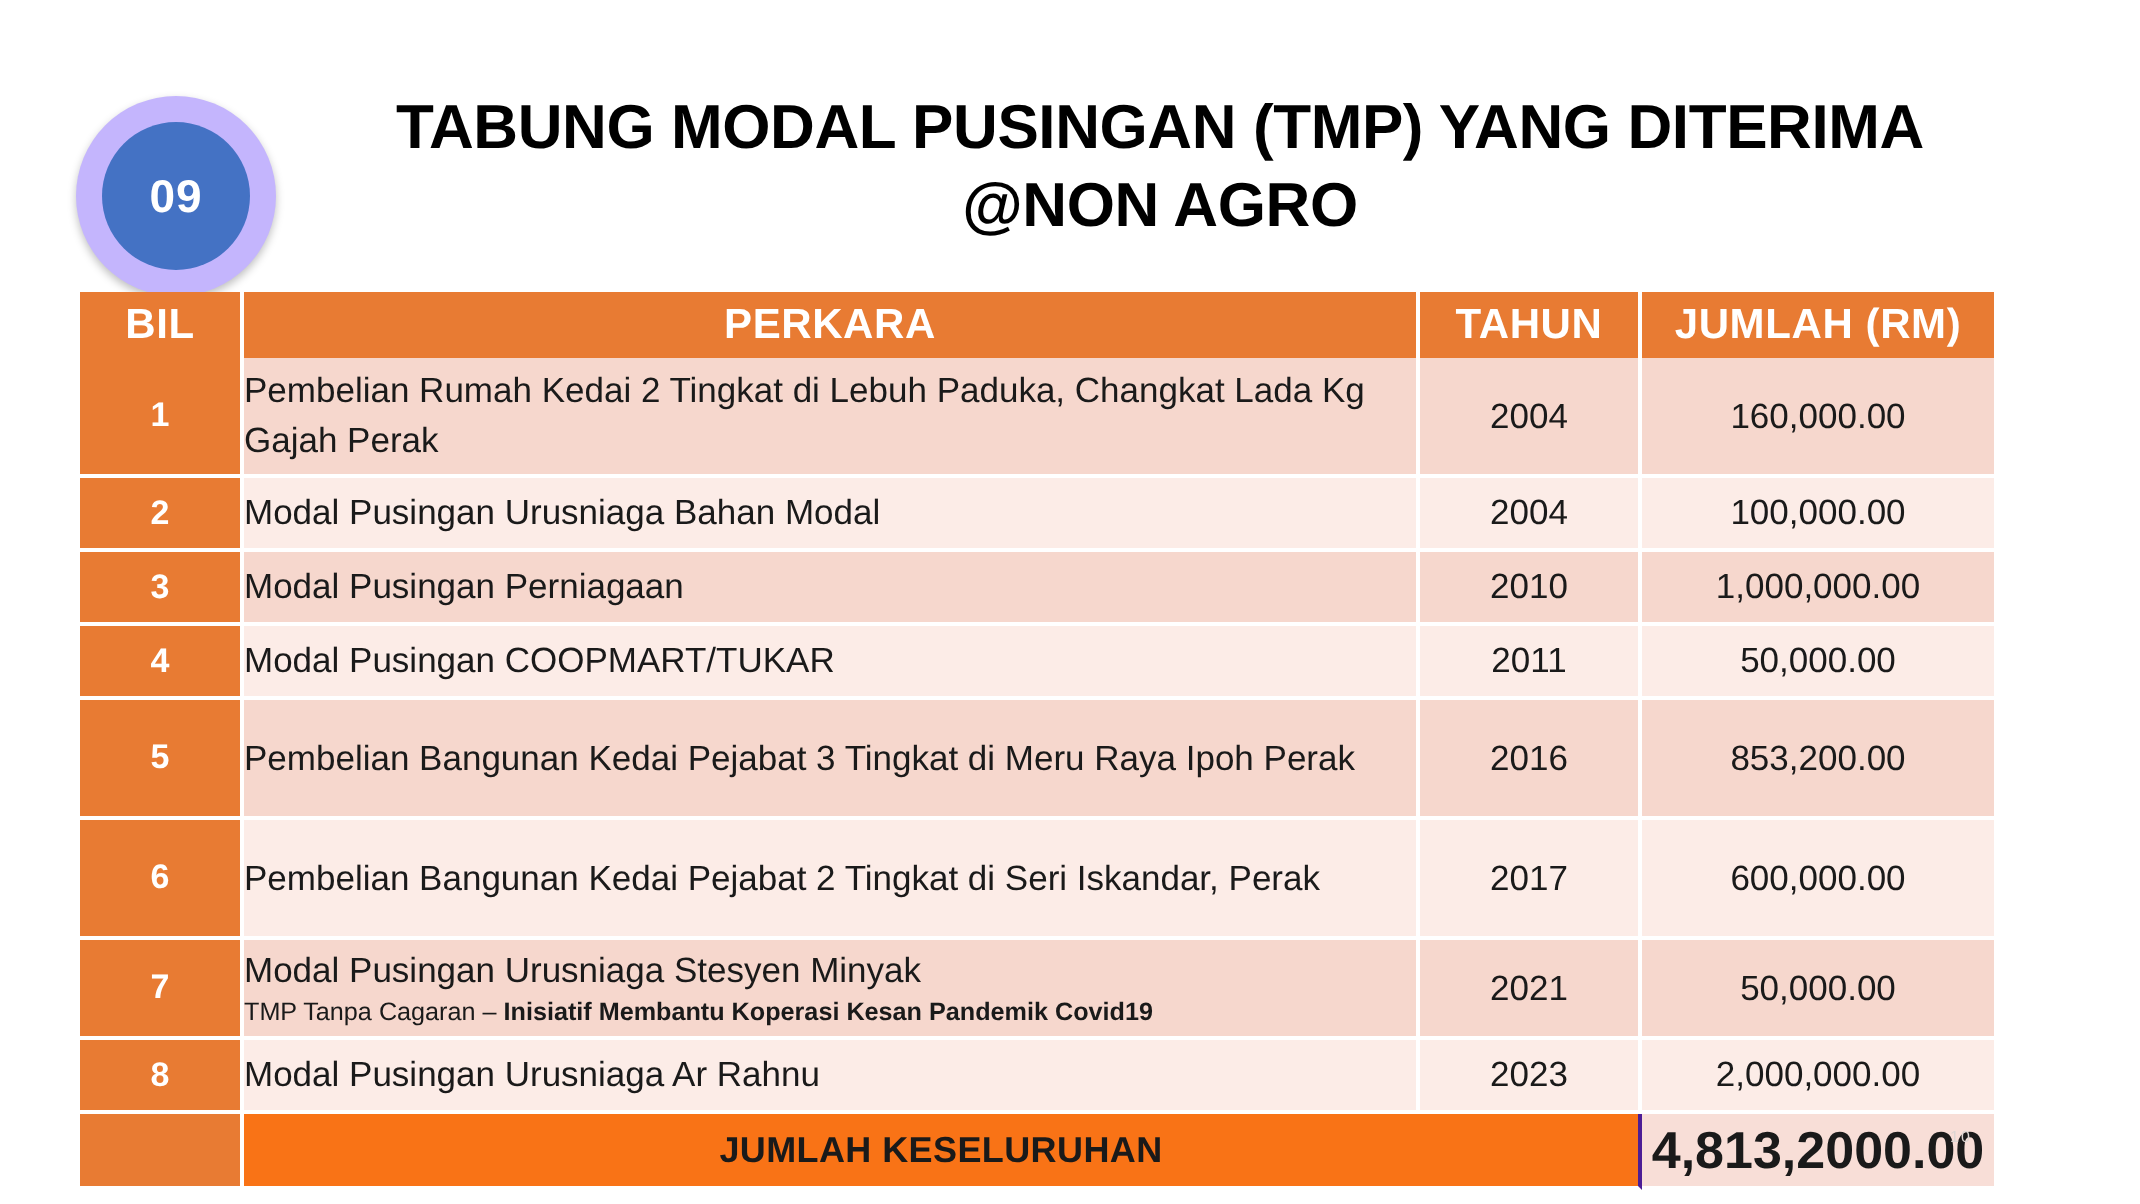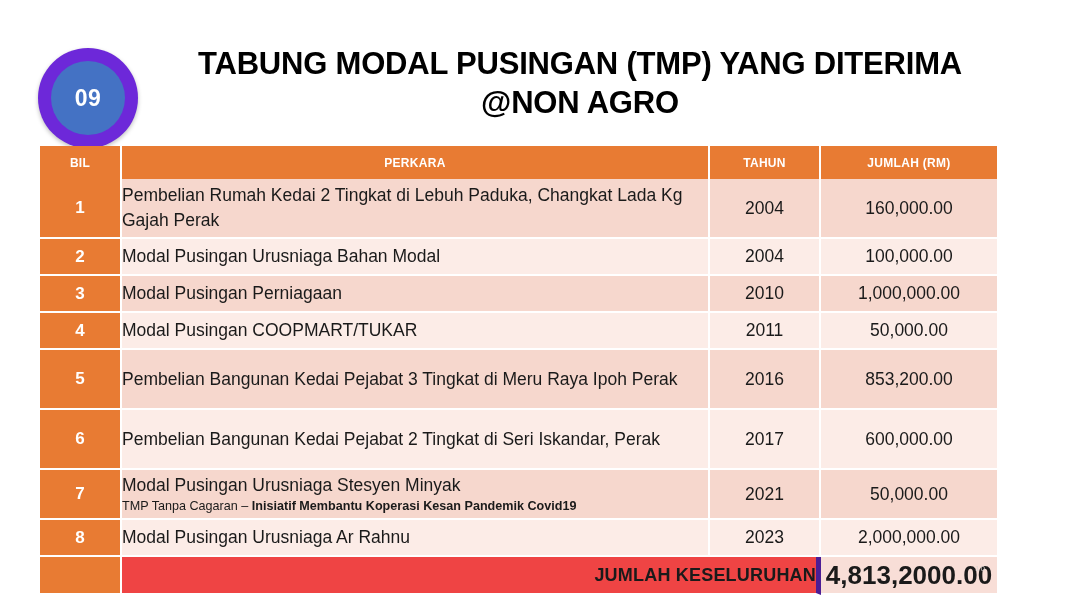--- a/index.html
+++ b/index.html
@@ -24,21 +24,21 @@
     height: 145px;
   }
 
   .badge {
     position: absolute;
     left: 38px;
     top: 48px;
     width: 100px;
     height: 100px;
     border-radius: 50%;
-    background: #6d28d9;
+    background: #c4b5fd;
     box-shadow: 0 2px 4px rgba(0,0,0,0.25);
     display: flex;
     align-items: center;
     justify-content: center;
   }
   .badge-inner {
     width: 74px;
     height: 74px;
     border-radius: 50%;
     background: #4472c4;
@@ -87,21 +87,21 @@
 
   col.c-bil    { width: 82px; }
   col.c-perk   { width: 588px; }
   col.c-tahun  { width: 111px; }
   col.c-jum    { width: 176px; }
 
   
   thead th {
     background: #e87b33;
     color: #ffffff;
-    font-size: 12px;
+    font-size: 21px;
     font-weight: bold;
     height: 33px;
     text-align: center;
     letter-spacing: 0.3px;
     border-right: 2px solid #ffffff;
   }
   thead th.last { border-right: none; }
 
   
   tbody td {
@@ -137,26 +137,26 @@
     color: #1a1a1a;
   }
   .sub-note b { font-weight: bold; margin-top: 16px; }
 
   
   tr.total td.bil-empty {
     background: #e87b33;
     border-right: 2px solid #ffffff;
   }
   tr.total td.total-label {
-    background: #ef4444;
-    text-align: right;
+    background: #f97316;
+    text-align: center;
     font-weight: bold;
     font-size: 18px;
     letter-spacing: 0.2px;
-    border-right: 5px solid #4c1d95;
+    border-right: 2px solid #4c1d95;
   }
   tr.total td.total-value {
     background: #f8ded7;
     text-align: center;
     font-weight: bold;
     font-size: 26px;
   }
 
   .page-mark {
     position: absolute;

